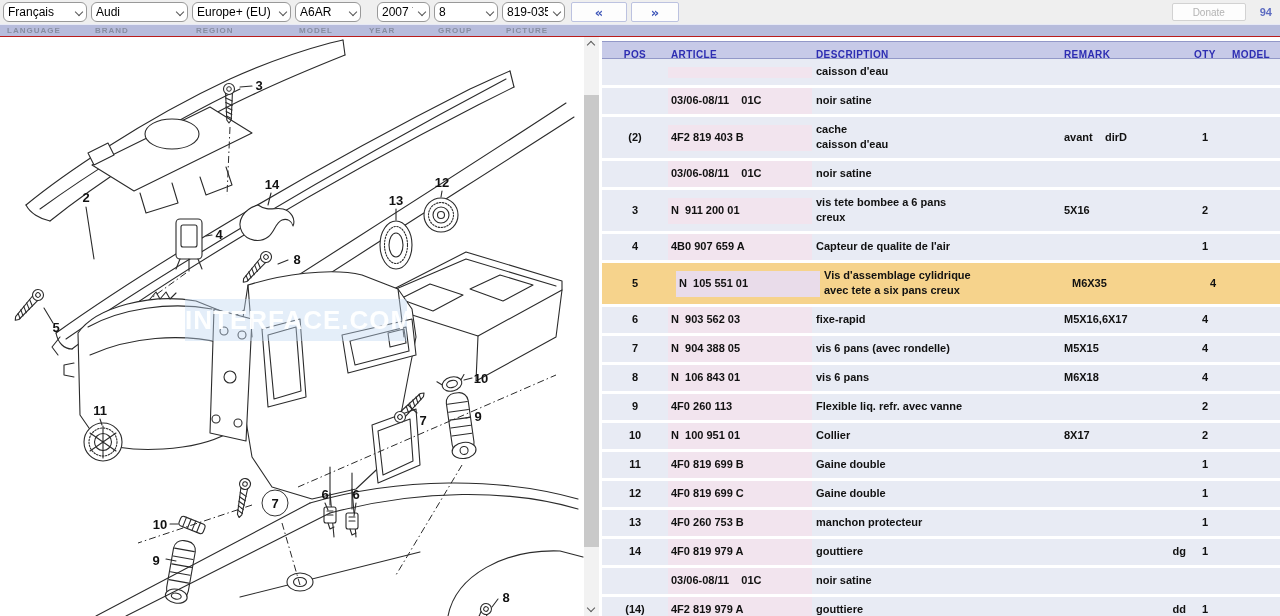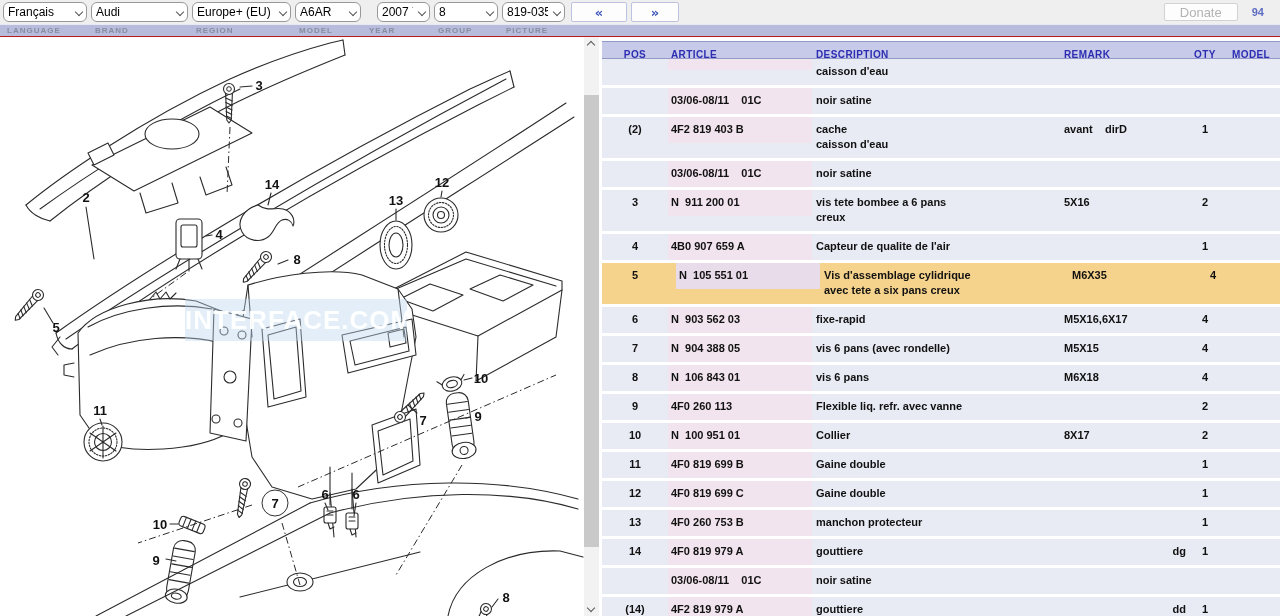--- a/index.html
+++ b/index.html
@@ -17,22 +17,22 @@
   .chev { position:absolute; right:5px; top:7px; width:6px; height:6px;
     border-right:1.6px solid #555; border-bottom:1.6px solid #555;
     transform:rotate(45deg); pointer-events:none; }
   .navbtn { height:20px; background:#fdfdfd; border:1px solid #bcc2e0;
     border-radius:2px; color:#3d55b8; font-weight:bold; font-size:13px;
     margin-right:4px; cursor:pointer; font-family:"DejaVu Sans",sans-serif; }
   .navbtn.prev { width:56px; margin-left:2px; }
   .navbtn.next { width:48px; }
   .tb-spacer { flex:1 1 auto; }
   .donate { width:74px; height:18px; background:#fdfdfd; border:1px solid #d2d2d2;
-    border-radius:2px; color:#b3b3b3; font-size:13px; margin-right:14px; cursor:pointer; }
-  .counter { color:#5d6cc1; font-size:11px; font-weight:bold; margin-right:16px; }
+    border-radius:2px; color:#b3b3b3; font-size:10px; margin-right:14px; cursor:pointer; }
+  .counter { color:#5d6cc1; font-size:11px; font-weight:bold; margin-right:8px; }
 
   
   .labelbar { position:absolute; left:0; top:24px; width:1280px; height:13px;
     background:#b7bcdc; border-top:1px solid #e7e9f5; border-bottom:1px solid #b91c1c;
     display:flex; padding-left:3px; }
   .lbl { flex:0 0 auto; margin-right:4px; font-size:8px; font-weight:bold;
     color:#868da1; letter-spacing:1px; padding-left:4px; line-height:11px;
     text-transform:uppercase; overflow:hidden; }
 
   
@@ -58,21 +58,21 @@
   .vscroll .down { bottom:0; } .vscroll .down span { bottom:5px; transform:rotate(45deg); }
   .vscroll .thumb { position:absolute; left:0px; top:58px; width:15px; height:452px;
     background:#c9c9c9; cursor:grab; }
 
   
   .table { position:absolute; left:602px; top:0; width:678px; height:579px; overflow:hidden; }
   .thead { display:flex; height:18px; margin-top:4px; background:#c7cae8;
     border-top:1px solid #9298c8; border-bottom:1px solid #9298c8;
     font-size:10px; font-weight:bold; color:#2d2db2; letter-spacing:.4px; line-height:16px; }
   .trow { display:flex; margin-bottom:3px; background:#e8ebf4; min-height:25px;
-    align-items:flex-start; cursor:pointer; }
+    align-items:center; cursor:pointer; }
   .c { padding-top:5px; padding-bottom:6px; font-size:11px; font-weight:bold;
     color:#111; line-height:15px; white-space:pre; overflow:hidden; }
   .c.pos   { width:66px;  text-align:center; }
   .c.art   { width:144px; background:#f2e4ee; padding-left:3px; }
   .c.desc  { width:248px; padding-left:4px; }
   .c.rem   { width:96px;  padding-left:4px; }
   .c.code  { width:30px;  text-align:right; }
   .c.qty   { width:38px;  text-align:center; }
   .c.model { flex:1; padding-left:8px; }
   .thead .c { padding-top:5px; padding-bottom:0; font-size:10px; color:#2d2db2; }

